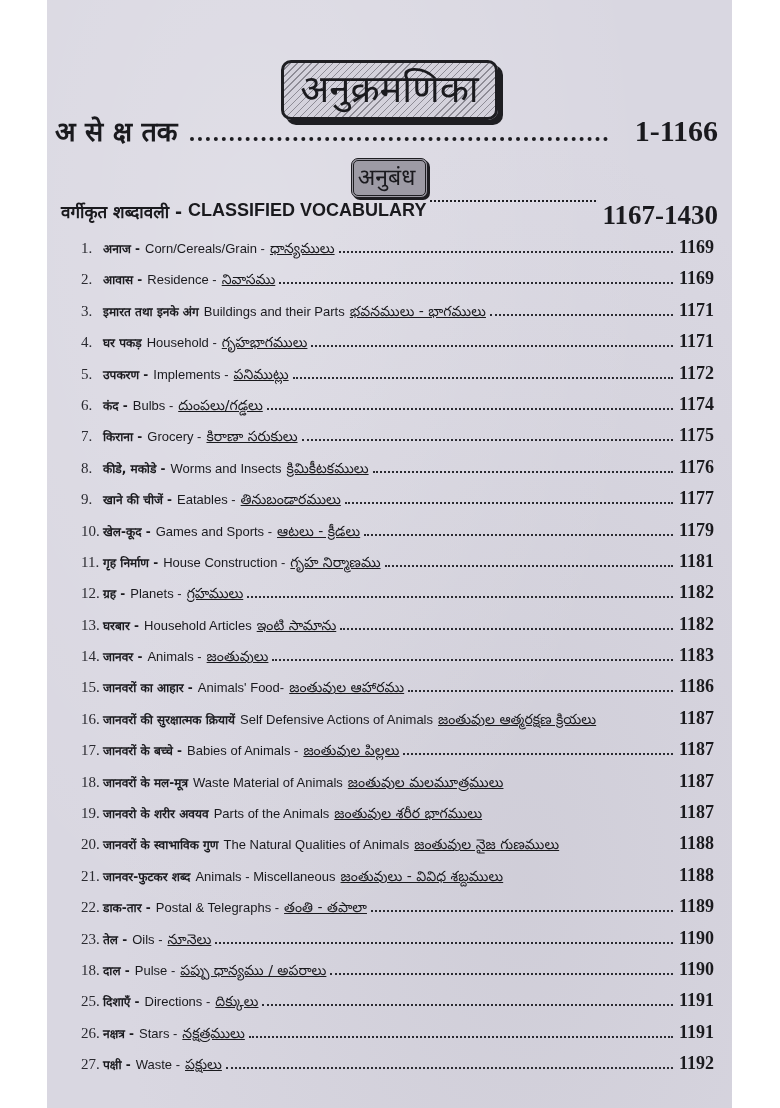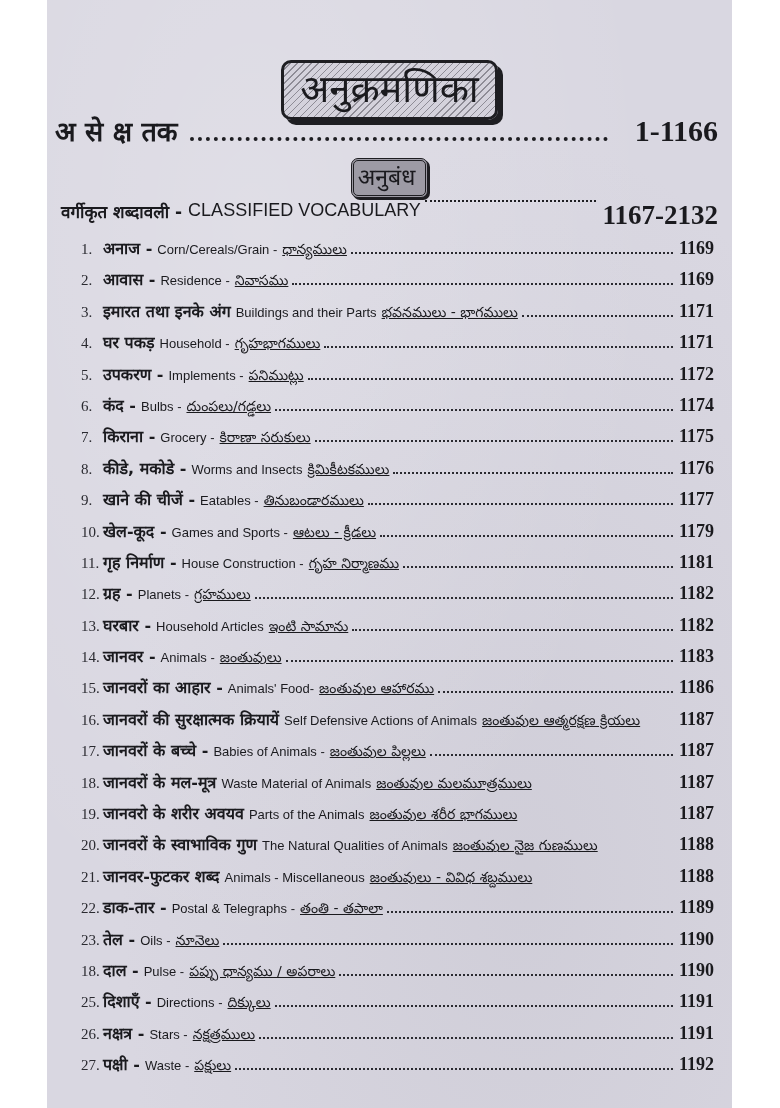--- a/index.html
+++ b/index.html
@@ -35,29 +35,29 @@
   .sub-box {
     display: inline-block; padding: 0 10px 2px 4px;
     border: 3px double #1e1e22; border-radius: 7px; background: #9d9ba5;
     font-family: "DejaVu Sans", sans-serif; font-size: 23px; line-height: 32px;
     box-shadow: 2px 2px 0 #1e1e22;
   }
   .section-head {
     position: absolute; top: 200px; left: 14px; right: 14px; display: flex; align-items: flex-start;
   }
   .section-head .hi { font-family: "DejaVu Sans", sans-serif; font-size: 17px; font-weight: bold; }
-  .section-head .en { font-family: "Liberation Sans", sans-serif; font-size: 18px; font-weight: normal; margin-left: 6px; }
+  .section-head .en { font-family: "Liberation Sans", sans-serif; font-size: 18px; font-weight: bold; margin-left: 6px; }
   .section-head .dots { flex: 1; border-bottom: 2px dotted #1e1e22; margin: 0 6px 4px 4px; }
   .section-head .pg { font-size: 27px; font-weight: bold; }
   .list { position: absolute; top: 237px; left: 34px; right: 18px; }
   .item {
     display: flex; align-items: baseline; height: 31.4px; font-size: 16px; white-space: nowrap;
   }
   .item .num { width: 22px; font-size: 15px; color: #2a2a30; }
-  .item .hi { font-family: "DejaVu Sans", sans-serif; font-weight: bold; font-size: 16px; margin-right: 5px; }
+  .item .hi { font-family: "DejaVu Sans", sans-serif; font-weight: bold; font-size: 12px; margin-right: 5px; }
   .item .en { font-family: Liberation Sans, sans-serif; font-size: 13px; text-align: center; }
   .item .te { font-family: "DejaVu Sans", sans-serif; font-size: 14px; margin-left: 5px; text-decoration: underline; }
   .item .dots { flex: 1; border-bottom: 2px dotted #2a2a30; margin: 0 4px 4px 4px; min-width: 6px; }
   .item .gap { flex: 1; }
   .item .pg { font-weight: bold; font-size: 18px; margin-left: 2px; }
 </style>
 </head>
 <body>
 
 <div class="page">
@@ -76,21 +76,21 @@
   <div class="sub-wrap">
     <div class="sub-box">
       <span>अनुबंध</span>
     </div>
   </div>
 
   <div class="section-head">
     <span class="hi">वर्गीकृत शब्दावली -</span>
     <span class="en">CLASSIFIED VOCABULARY</span>
     <span class="dots"></span>
-    <span class="pg">1167-2132</span>
+    <span class="pg">1167-1430</span>
   </div>
 
   <div class="list" id="toc-list">
       <div class="item">
         <span class="num">1.</span>
         <span class="hi">अनाज -</span>
         <span class="en">Corn/Cereals/Grain -</span>
         <span class="te">ధాన్యములు</span>
         <span class="dots"></span>
         <span class="pg">1169</span>

